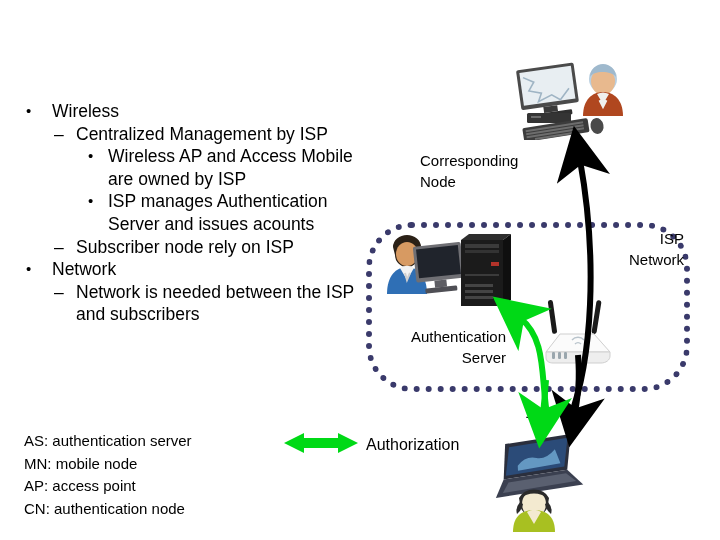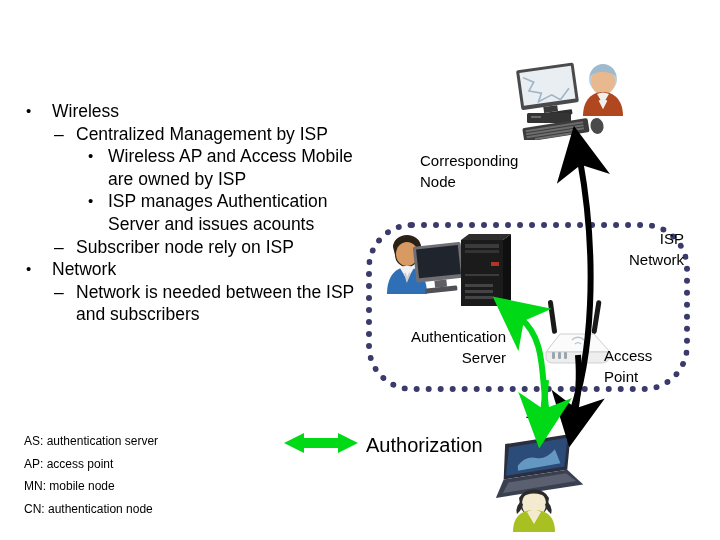--- a/index.html
+++ b/index.html
@@ -58,39 +58,39 @@
   .lvl2 { margin-left: 28px; font-size: 17.5px; line-height: 22.6px; }
   .lvl2 .b-mark { width: 22px; }
   .lvl3 { margin-left: 62px; font-size: 17.5px; line-height: 22.6px; }
   .lvl3 .b-mark { width: 20px; font-size: 15px; }
 
   
   #abbr {
     position: absolute;
     left: 24px;
     top: 430px;
-    font-size: 12px;
+    font-size: 15px;
     line-height: 22.5px;
   }
 
   
   #arrow-legend {
     position: absolute;
     left: 284px;
     top: 430px;
     width: 210px;
   }
   .leg-row {
     display: flex;
     align-items: center;
     height: 30px;
   }
   .leg-arrow { width: 74px; flex: none; }
   .leg-label {
-    font-size: 20px;
+    font-size: 16px;
     padding-left: 8px;
     white-space: nowrap;
   }
 
   
   #diagram {
     position: absolute;
     left: 0; top: 0;
     width: 720px; height: 540px;
     pointer-events: none;
@@ -168,22 +168,22 @@
         <span class="b-text">Network</span>
       </div>
       <div class="b-row lvl2">
         <span class="b-mark">–</span>
         <span class="b-text">Network is needed between the ISP and subscribers</span>
       </div>
     </div>
 
   <div id="abbr">
       <div>AS: authentication server</div>
+      <div>MN: mobile node</div>
       <div>AP: access point</div>
-      <div>MN: mobile node</div>
       <div>CN: authentication node</div>
     </div>
 
   <div id="arrow-legend">
     <div class="leg-row">
       <span class="leg-arrow">
         <svg width="74" height="22" viewBox="0 0 74 22">
           <g fill="#00d916">
             <polygon points="0,11 20,1 20,6 54,6 54,1 74,11 54,21 54,16 20,16 20,21"></polygon>
           </g>
@@ -306,22 +306,20 @@
         </g>
       </svg>
     </div>
 
     <div class="dlabel" id="label-cn">Corresponding
 Node</div>
     <div class="dlabel" id="label-isp-net">ISP
 Network</div>
     <div class="dlabel" id="label-as">Authentication
 Server</div>
-    <div class="dlabel" id="label-ap">Access
-Point</div>
     <div class="dlabel" id="label-step1">1.</div>
     <div class="dlabel" id="label-step2">2.</div>
 
     <svg id="svg-arrows" viewBox="0 0 720 540">
       <defs>
         <marker id="ah-black" markerWidth="9" markerHeight="9" refX="3.2" refY="4.5" orient="auto">
           <path d="M0,0 L9,4.5 L0,9 L2.4,4.5 z" fill="#000000"></path>
         </marker>
         <marker id="ah-green" markerWidth="9" markerHeight="9" refX="3.2" refY="4.5" orient="auto">
           <path d="M0,0 L9,4.5 L0,9 L2.4,4.5 z" fill="#00d916"></path>

